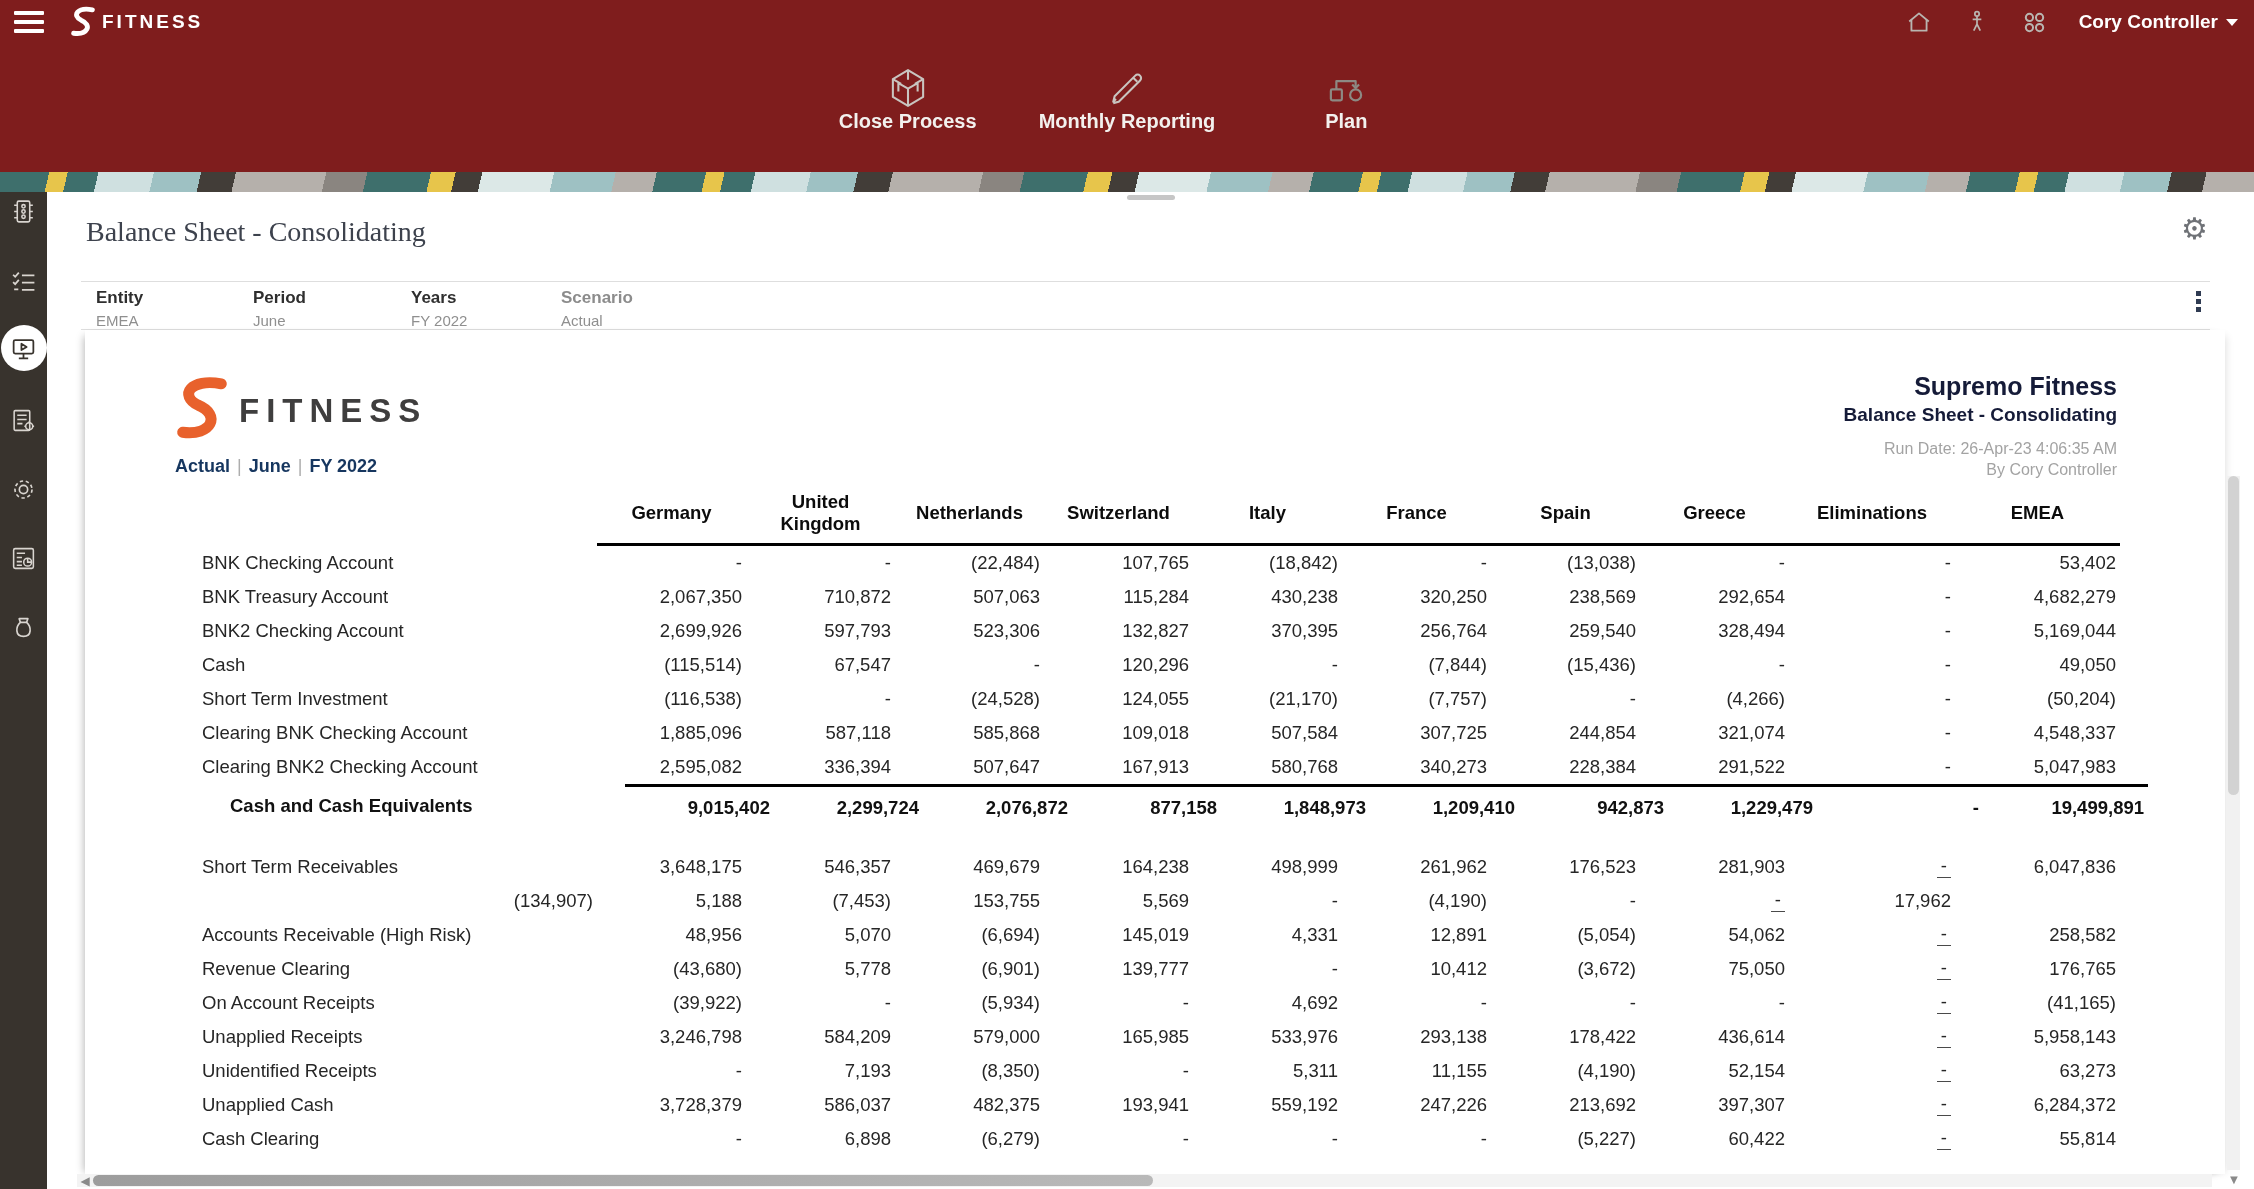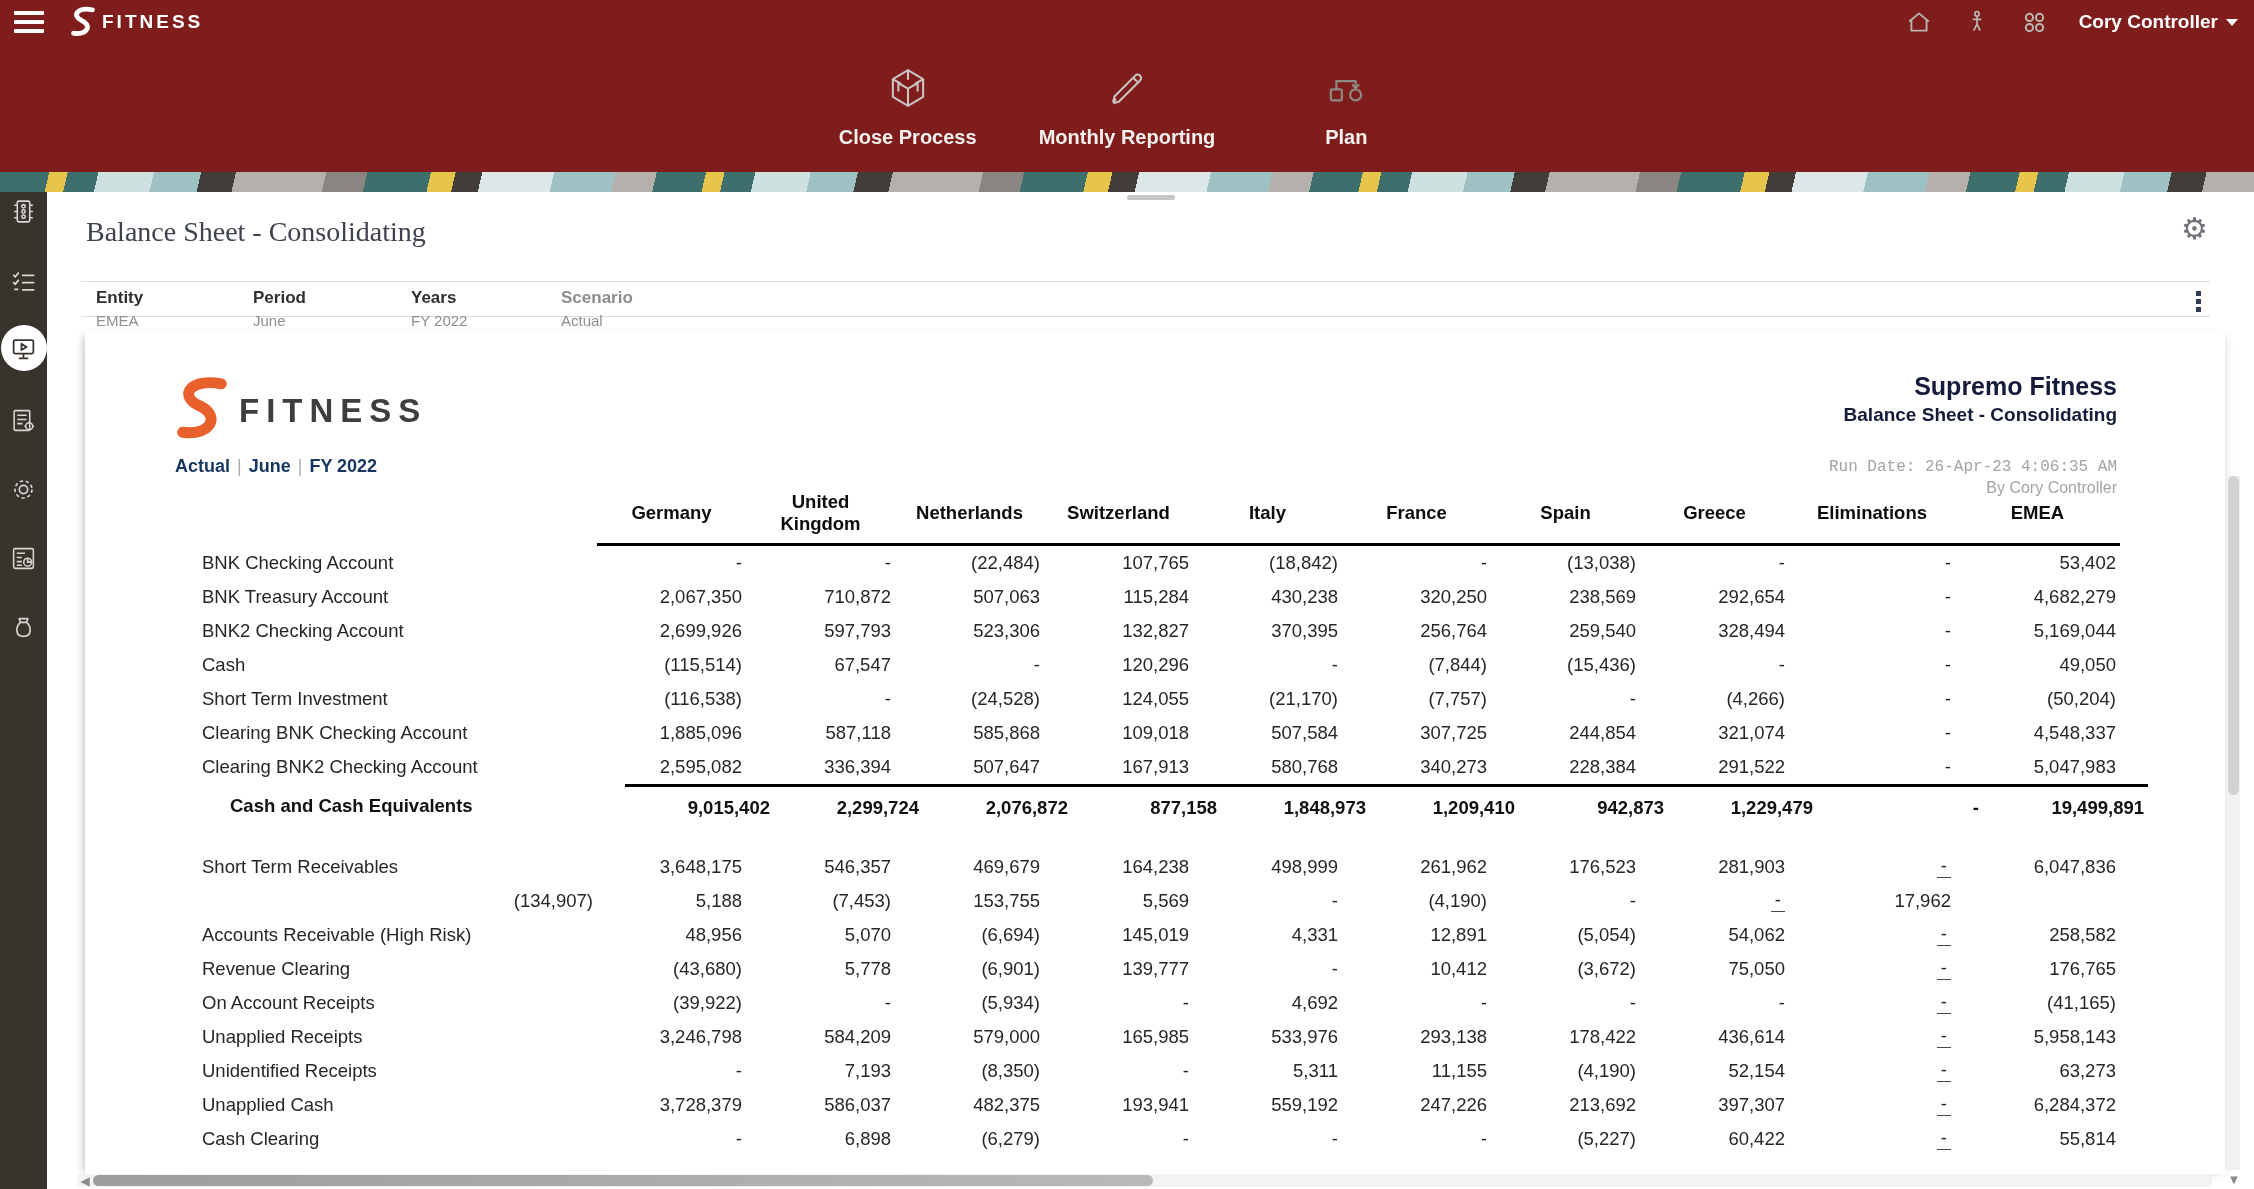--- a/index.html
+++ b/index.html
@@ -13,21 +13,21 @@
   .hamburger span { display:block; height:4px; background:#fff; border-radius:1px; }
   .brand-sm { display:flex; align-items:center; margin-left:24px; gap:4px; }
   .brand-sm .logo-text { color:#fff; font-weight:bold; font-size:19px; letter-spacing:3px; }
   .topbar-right { margin-left:auto; display:flex; align-items:center; gap:30px; margin-right:16px; }
   .tb-icon { width:28px; height:28px; display:flex; align-items:center; justify-content:center; cursor:pointer; }
   .user-menu { color:#fff; font-size:19px; font-weight:600; display:flex; align-items:center; gap:8px; cursor:pointer; }
   .caret-down { width:0; height:0; border-left:6px solid transparent; border-right:6px solid transparent; border-top:7px solid #fff; }
 
   
   .navrow { position:absolute; left:0; top:44px; width:2254px; height:128px; display:flex; justify-content:center; align-items:flex-start; gap:56px; padding-top:22px; }
-  .nav-card { display:flex; flex-direction:column; align-items:center; gap:16px; cursor:pointer; min-width:150px; }
+  .nav-card { display:flex; flex-direction:column; align-items:center; gap:0; cursor:pointer; min-width:150px; }
   .nav-card .nv-label { color:#f3f1ee; font-size:20px; font-weight:600; white-space:nowrap; }
 
   
   .strip { position:absolute; left:0; top:172px; width:2254px; height:20px;
     background:repeating-linear-gradient(103deg,
       #3e6f6c 0 48px, #e7c54b 48px 66px, #3e6f6c 66px 96px,
       #cfe0e0 96px 150px, #9ec1c3 150px 196px, #423d38 196px 230px,
       #b5b0ab 230px 318px, #8a8580 318px 358px, #3e6f6c 358px 420px,
       #e7c54b 420px 444px, #423d38 444px 470px, #dce8e7 470px 540px,
       #9ec1c3 540px 600px, #b5b0ab 600px 640px);
@@ -37,40 +37,40 @@
   .sidebar { position:absolute; left:0; top:192px; width:47px; height:997px; background:#38332d; }
   .sb-item { position:absolute; left:10px; width:27px; height:27px; cursor:pointer; }
   .sb-active-circle { position:absolute; left:1px; top:133px; width:46px; height:46px; background:#fff; border-radius:50%; }
 
   
   .content { position:absolute; left:47px; top:192px; width:2207px; height:997px; background:#fff; }
   .drag-handle { position:absolute; left:1080px; top:3px; width:48px; height:5px; background:#c6c6c6; border-radius:3px; cursor:pointer; }
   .page-title { position:absolute; left:39px; top:24px; font-family:"Liberation Serif", serif; font-size:28px; color:#3d424d; }
   .title-gear { position:absolute; right:46px; top:22px; font-size:30px; color:#6f7277; cursor:pointer; line-height:1; }
 
-  .pov-bar { position:absolute; left:34px; right:44px; top:89px; height:36px; border-top:1px solid #dedede; border-bottom:1px solid #dedede; }
+  .pov-bar { position:absolute; left:34px; right:44px; top:89px; height:49px; border-top:1px solid #dedede; border-bottom:1px solid #dedede; }
   .pov-dim { position:absolute; top:6px; cursor:pointer; }
   .pov-dim .pd-label { font-size:17px; font-weight:bold; color:#2f2f2f; }
   .pov-dim.dim-scenario .pd-label { color:#8c8c8c; }
   .pov-dim .pd-value { font-size:15px; color:#8f8f8f; margin-top:4px; }
   .pov-menu { position:absolute; right:6px; top:6px; display:flex; flex-direction:column; gap:3px; cursor:pointer; padding:3px; }
   .pov-menu i { width:5px; height:5px; background:#2f3b52; display:block; }
 
   
   .report-area { position:absolute; left:0; right:0; top:138px; bottom:0; background:#fff; }
   .report-page { position:absolute; left:38px; right:29px; top:0; bottom:15px; background:#fff;
     box-shadow:-5px 2px 8px -4px rgba(0,0,0,.28), 5px 2px 8px -4px rgba(0,0,0,.12); }
   .rp-logo { position:absolute; left:86px; top:46px; }
   .rp-brand { position:absolute; left:154px; top:62px; font-size:33px; font-weight:bold; letter-spacing:7px; color:#3f3e3e; }
   .rp-povline { position:absolute; left:90px; top:126px; font-size:18px; font-weight:bold; color:#16365f; }
   .rp-povline .sep { color:#adadad; font-weight:normal; padding:0 7px; }
   .rp-right { position:absolute; right:108px; top:42px; text-align:right; }
   .rp-company { font-size:25px; font-weight:bold; color:#151b38; }
   .rp-title { font-size:19px; font-weight:bold; color:#151b38; margin-top:3px; }
-  .rp-rundate { font-size:16px; color:#a3a3a3; margin-top:32px;font-family:Liberation Mono, monospace; }
+  .rp-rundate { font-size:16px; color:#a3a3a3; margin-top:14px; }
   .rp-runby { font-size:16px; color:#a3a3a3; margin-top:3px; }
 
   .tbl { position:absolute; left:115px; top:152px; }
   .trow { display:grid; grid-template-columns:397px repeat(8,149px) 166px 165px; }
   .trow .c { font-size:18.5px; color:#262626; display:flex; align-items:center; }
   .trow .lbl { justify-content:flex-start; padding-left:2px; }
   .trow .v { justify-content:flex-end; padding-right:4px; text-align:right; }
   .thead { height:64px; }
   .thead .c { font-weight:bold; color:#0c0c0c; justify-content:center; text-align:center; white-space:pre-line; line-height:1.15; padding:0; }
   .thead .v { border-bottom:3px solid #000; }

